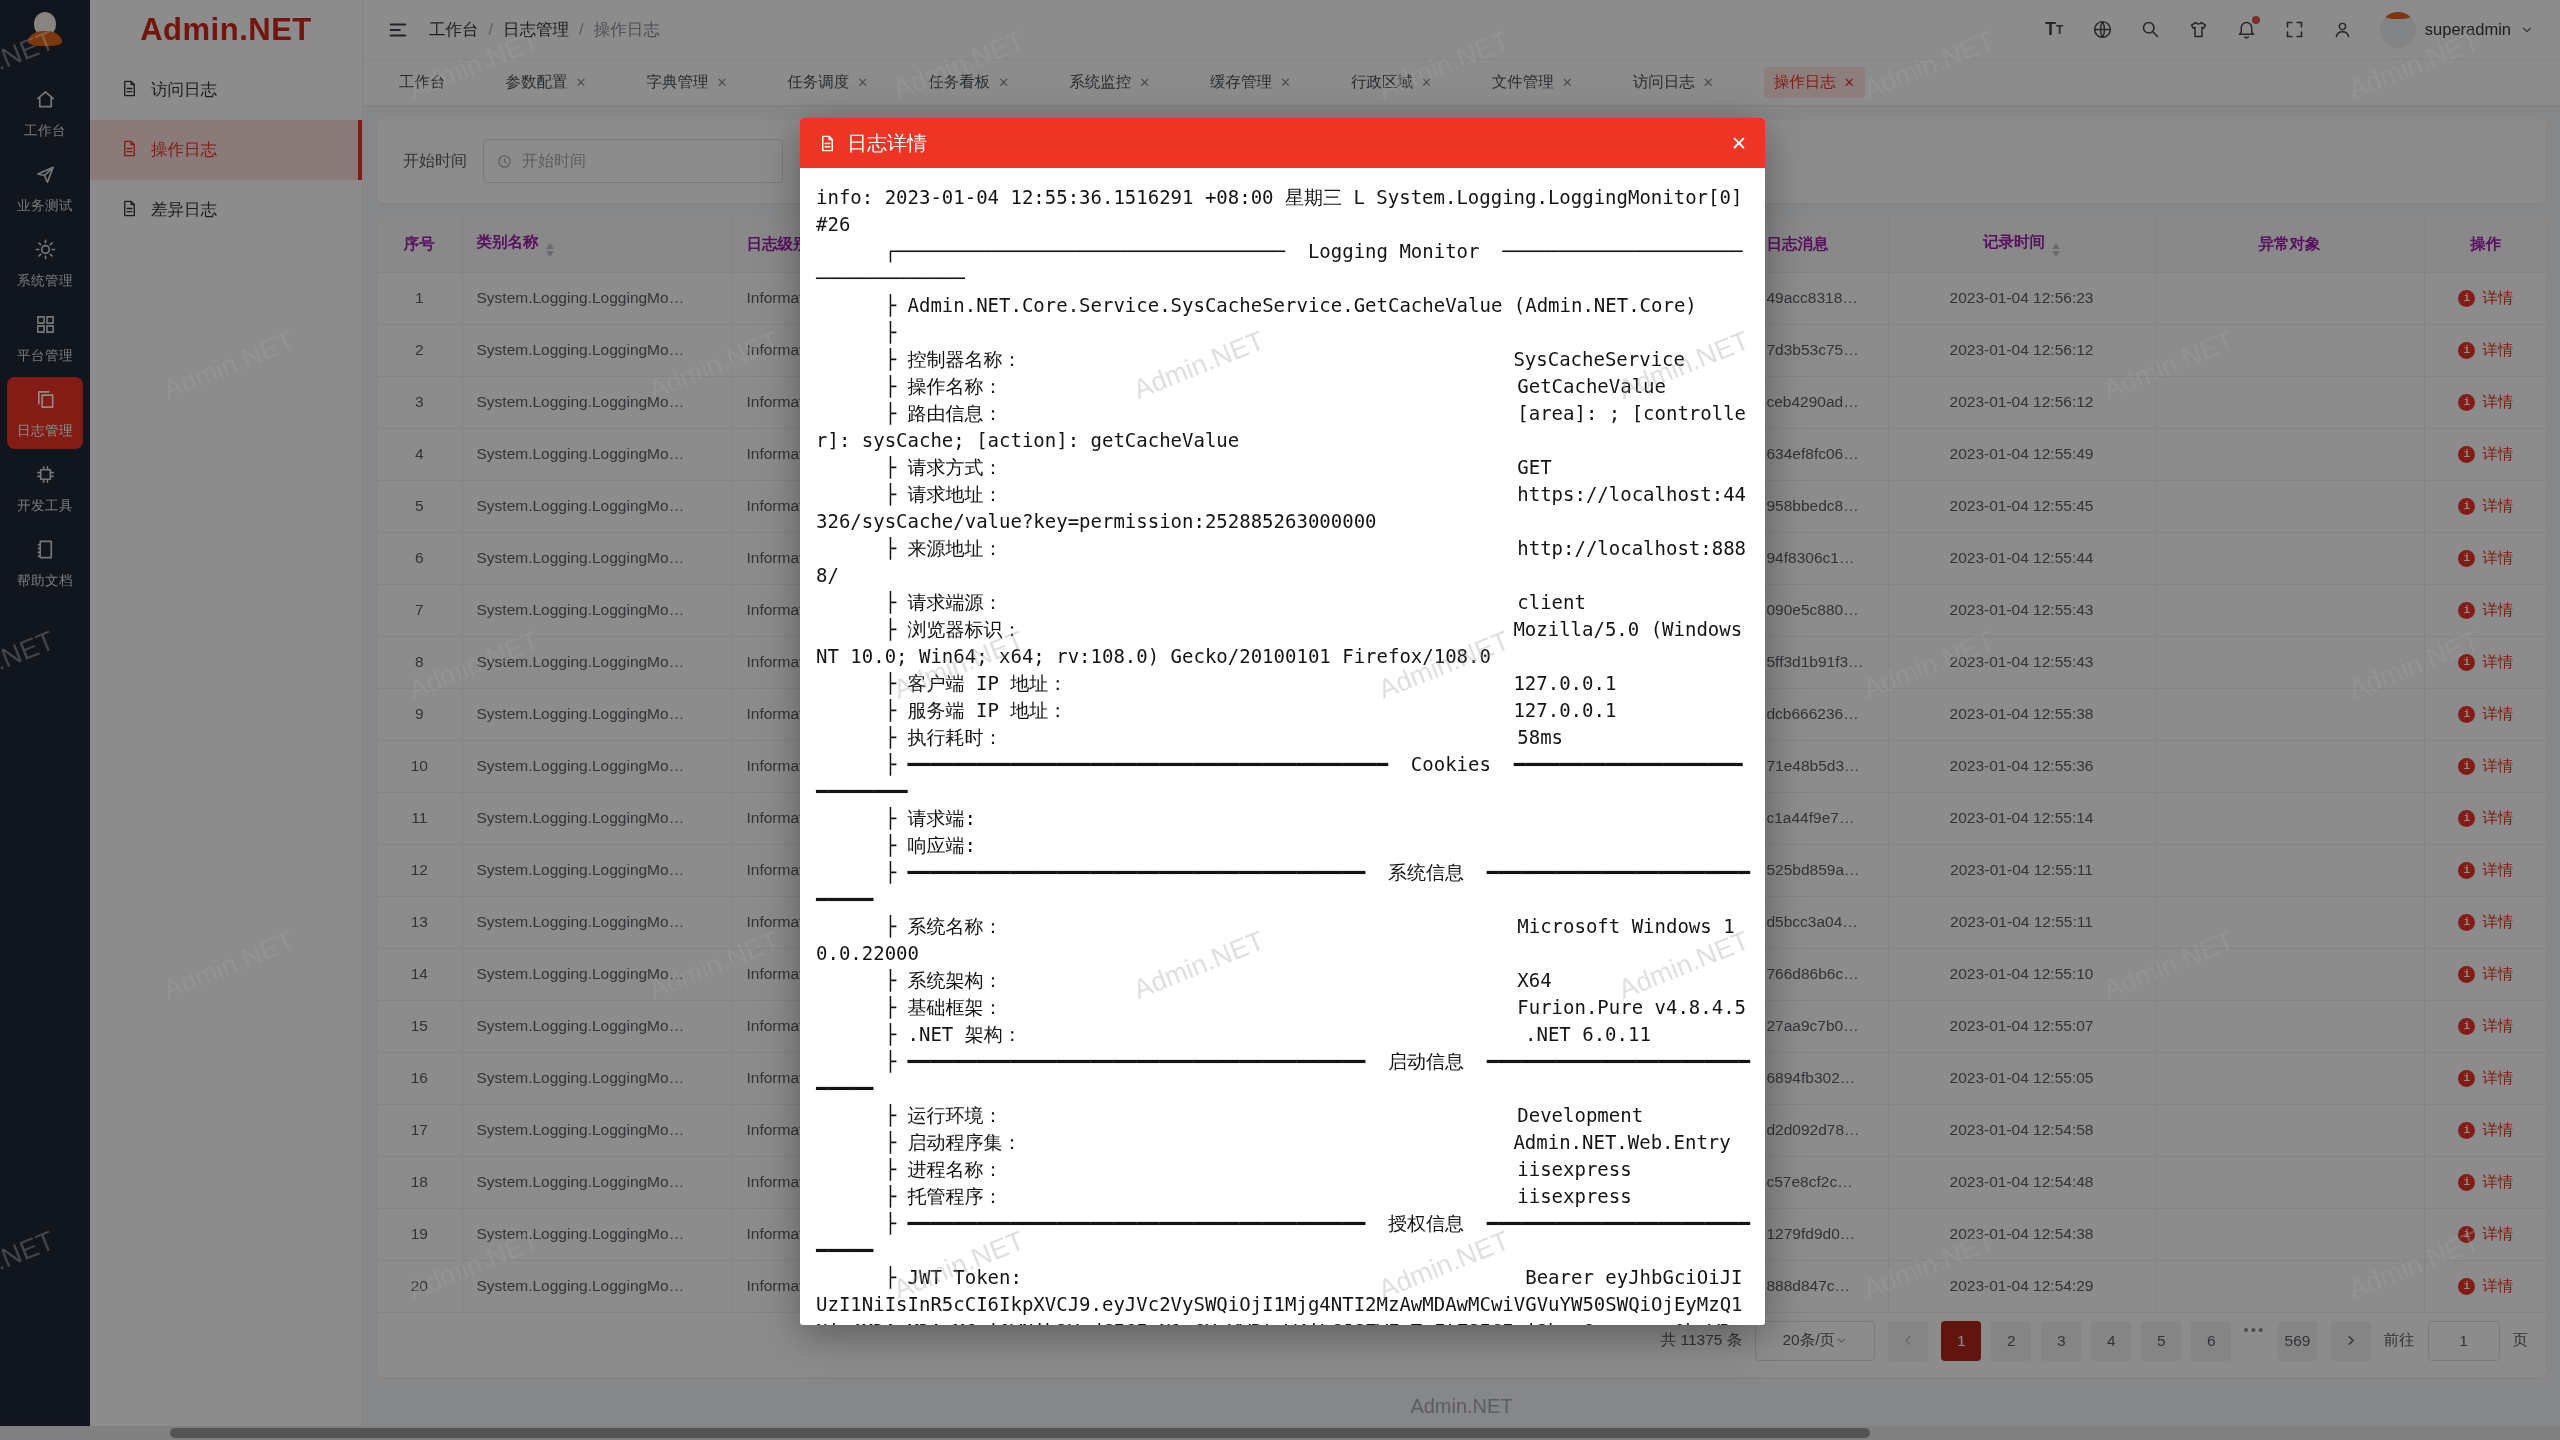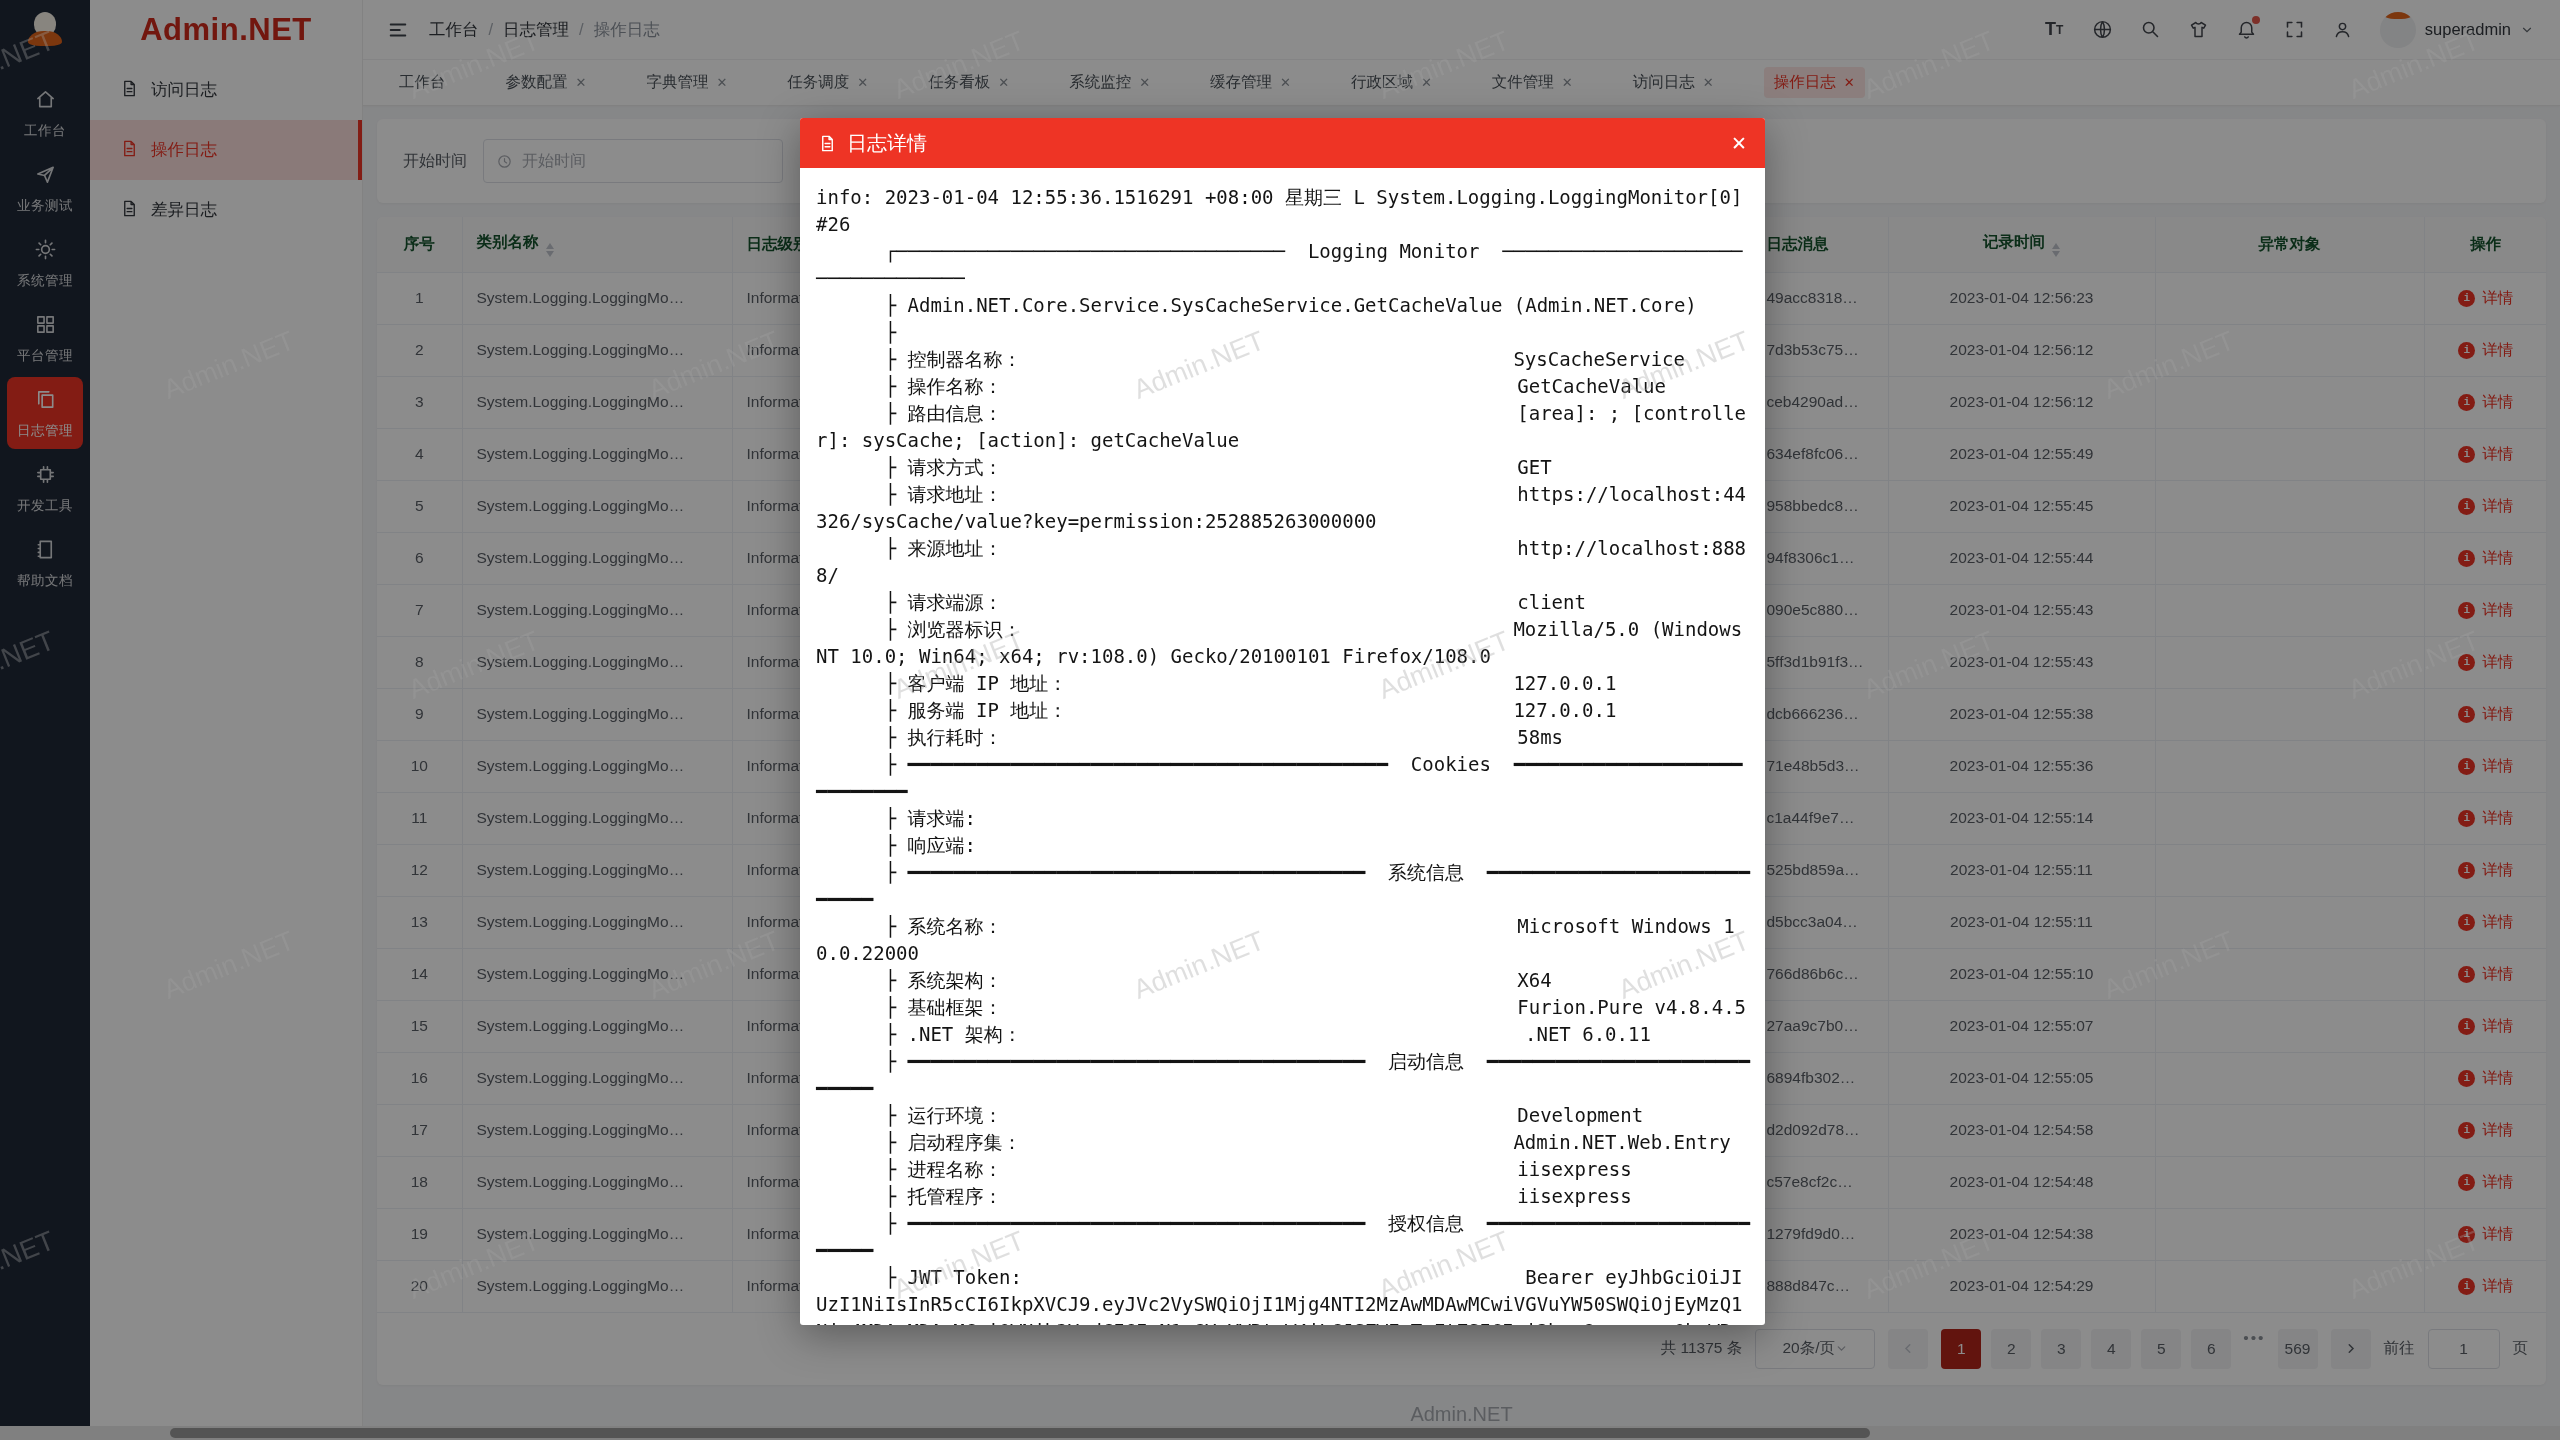--- a/index.html
+++ b/index.html
@@ -54,31 +54,31 @@
 .content{flex:1;padding:13px 14px 0;overflow:hidden;}
 .card{background:#fff;border-radius:6px;box-shadow:0 1px 3px rgba(0,0,0,.05);}
 .filter-card{height:84px;display:flex;align-items:center;padding:0 26px;margin-bottom:14px;}
 .filter-label{font-size:16px;color:#5a5f66;margin-right:16px;}
 .date-input{width:300px;height:44px;border:1px solid #dcdfe6;border-radius:4px;display:flex;align-items:center;padding:0 12px;gap:9px;color:#a8abb2;font-size:16px;background:#fff;}
 .date-input svg{width:17px;height:17px;}
 .table-card{padding:0 0 16px;overflow:hidden;}
 table{width:100%;border-collapse:collapse;table-layout:fixed;}
 th,td{border-bottom:1px solid #ebeef5;border-right:1px solid #ebeef5;font-size:15.5px;height:52px;padding:0 14px;overflow:hidden;white-space:nowrap;text-overflow:ellipsis;}
 th:last-child,td:last-child{border-right:none;font-family:Liberation Mono, monospace;}
-th{height:55px;background:#fafafa;color:#14532d;font-weight:bold;text-align:left;}
+th{height:55px;background:#fafafa;color:#a21caf;font-weight:bold;text-align:left;}
 td{color:#5a5f66;background:#fff;}
 .c-center{text-align:center;}
 .sort{display:inline-flex;flex-direction:column;margin-left:7px;vertical-align:-2px;}
 .sort i{width:0;height:0;border:4.5px solid transparent;display:block;}
 .sort .up{border-bottom:6px solid #c0c4cc;border-top:none;margin-bottom:2.5px;}
 .sort .down{border-top:6px solid #c0c4cc;border-bottom:none;}
 .op{display:inline-flex;align-items:center;gap:7px;color:var(--primary);cursor:pointer;}
 .info-dot{width:17px;height:17px;border-radius:50%;background:var(--primary);color:#fff;font-size:11px;font-weight:bold;display:inline-flex;align-items:center;justify-content:center;font-style:normal;}
 
-.pagination{display:flex;align-items:center;justify-content:flex-end;gap:13px;margin:16px 18px 0;color:#5a5f66;font-size:15.5px;}
+.pagination{display:flex;align-items:center;justify-content:flex-end;gap:13px;margin:8px 18px 0;color:#5a5f66;font-size:15.5px;}
 .psize{width:120px;height:40px;border:1px solid #dcdfe6;border-radius:4px;display:flex;align-items:center;justify-content:center;cursor:pointer;}
 .psize svg{width:13px;height:13px;color:#a8abb2;}
 .pbtn{min-width:40px;height:40px;border-radius:4px;background:#f2f3f5;display:flex;align-items:center;justify-content:center;cursor:pointer;color:#5a5f66;}
 .pbtn svg{width:15px;height:15px;}
 .pbtn.chev-prev{color:#c0c4cc;}
 .pbtn.active{background:#b3251a;color:#fff;}
 .pdots{color:#8a9097;letter-spacing:2px;margin:0 2px;}
 .goto-input{width:72px;height:40px;border:1px solid #dcdfe6;border-radius:4px;text-align:center;font-size:15.5px;color:#5a5f66;font-family:"Liberation Sans",sans-serif;}
 
 .footer{text-align:center;margin-top:18px;color:#a6aab0;}

